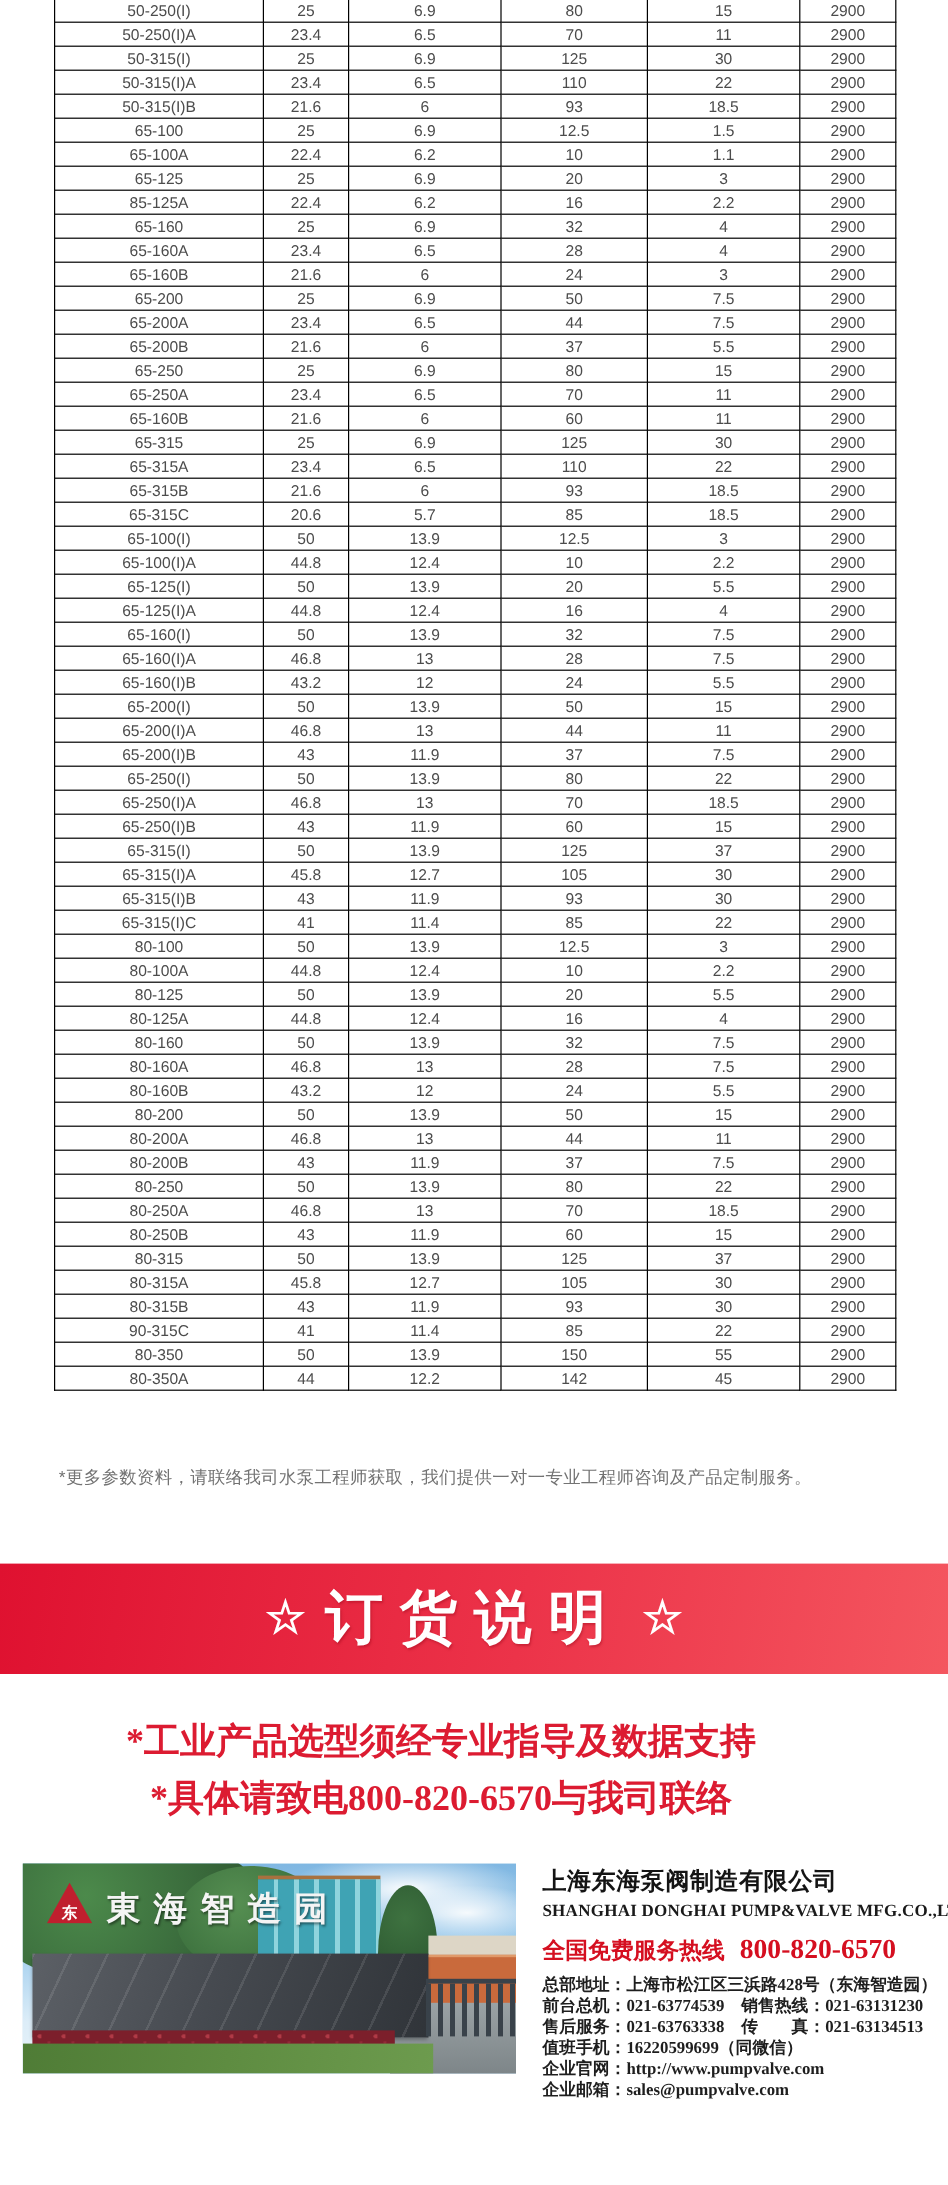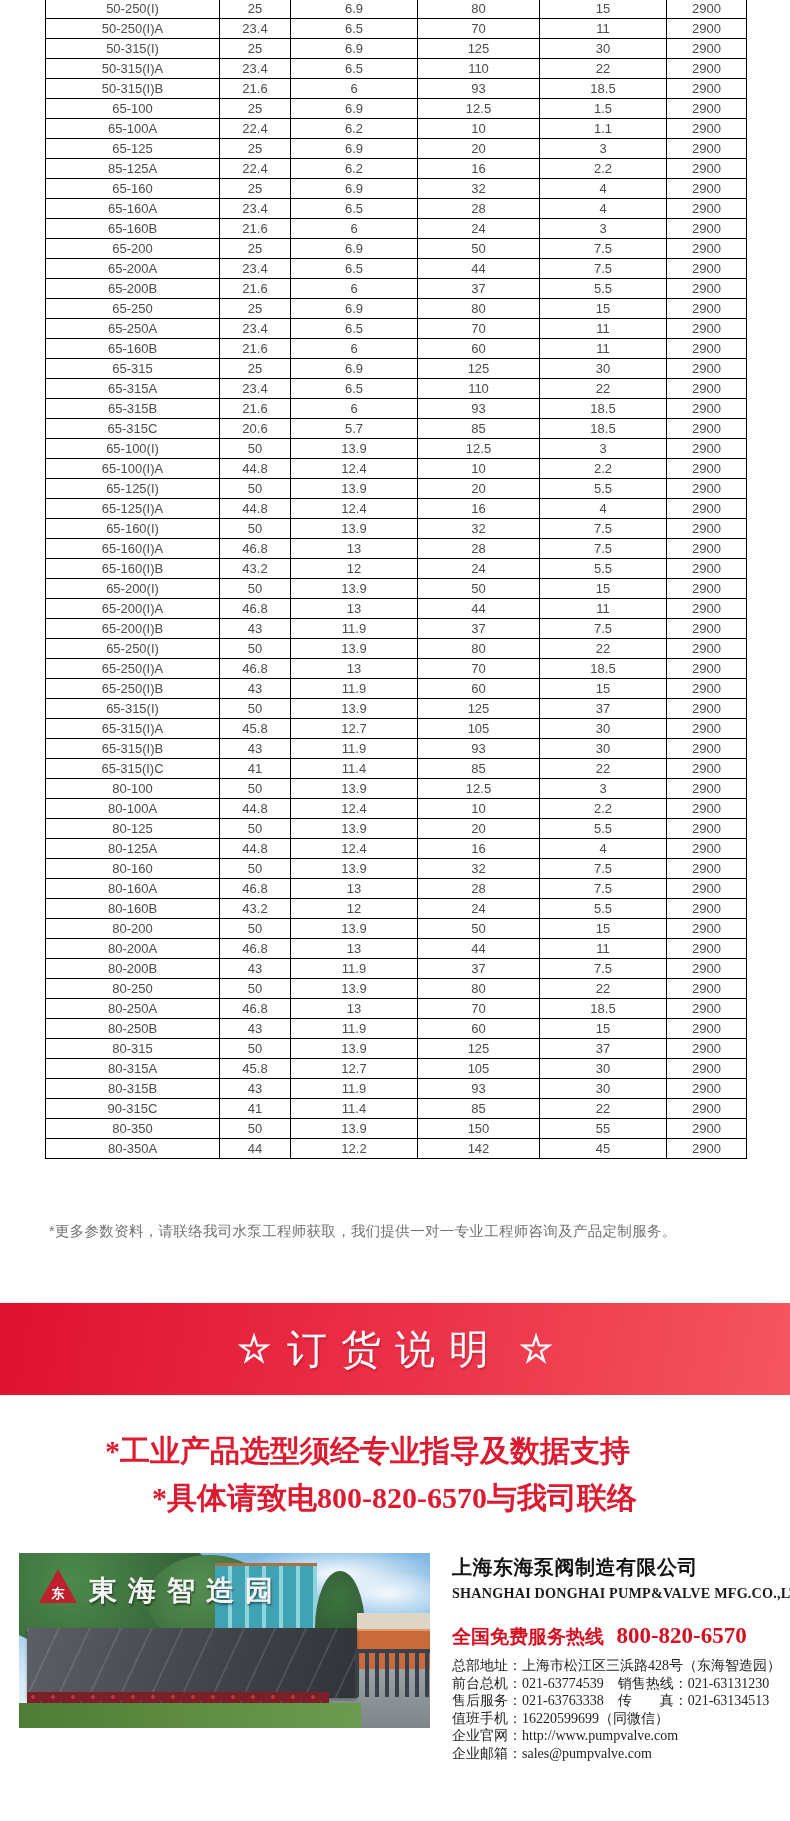--- a/index.html
+++ b/index.html
@@ -12,28 +12,28 @@
                    font-size:13px; line-height:1; color:#4c4c4c; font-family:"Liberation Sans", sans-serif; }
 
   
   .note { position:absolute; left:49px; top:1222px; font-size:14.5px; color:#737373; letter-spacing:0.3px; }
 
   
   .banner { position:absolute; left:0; top:1303px; width:790px; height:92px;
             background:linear-gradient(100deg,#df1130 0%, #ec3349 55%, #f4565f 100%);
             display:flex; align-items:center; justify-content:center; }
   .banner-star { color:#fff; font-size:38px; font-weight:bold; margin:0 16px; line-height:1; }
-  .banner-title { color:#fff; font-size:40px; font-weight:normal; letter-spacing:14px; line-height:1;
+  .banner-title { color:#fff; font-size:48px; font-weight:bold; letter-spacing:14px; line-height:1;
                   text-shadow:1px 2px 2px rgba(140,0,20,0.35); }
 
   
   .notice { position:absolute; left:0; width:735px; text-align:center;
             font-family:"Liberation Serif", serif; font-weight:bold; font-size:30px; color:#dc1b31; }
   .notice-1 { top:1431px; }
-  .notice-2 { top:1478px;padding-left:27px; }
+  .notice-2 { top:1478px; }
 
   
   .footer-photo { position:absolute; left:19px; top:1553px; width:411px; height:175px; overflow:hidden; background:#9fc8e6; }
   .ph { position:absolute; }
   .ph-sky { inset:0; background:linear-gradient(180deg,#7fb7e2 0%,#a9d2ef 45%,#dcedf8 75%,#e8f2f8 100%); }
   .ph-cloud1 { left:220px; top:-8px; width:200px; height:58px; border-radius:50%;
                background:radial-gradient(closest-side, rgba(255,255,255,0.95), rgba(255,255,255,0)); }
   .ph-cloud2 { left:300px; top:18px; width:140px; height:46px; border-radius:50%;
                background:radial-gradient(closest-side, rgba(255,255,255,0.9), rgba(255,255,255,0)); }
   .ph-tree-big { left:-28px; top:-22px; width:230px; height:122px; border-radius:46%;
@@ -63,25 +63,25 @@
                 background-size:20px 14px; }
   .ph-grass { left:0; top:150px; width:342px; height:25px;
               background:linear-gradient(100deg,#4f7c36 0%,#5e8c41 50%,#6d9b4e 100%); }
   .ph-gate { left:336px; top:96px; width:78px; height:44px; border-top:4px solid #39424a;
              background:repeating-linear-gradient(90deg,#39424a 0 4px, rgba(0,0,0,0) 4px 10px); }
 
   .footer-info { position:absolute; left:452px; top:1554px; width:330px; }
   .company-cn { font-size:20px; font-weight:bold; color:#141414; letter-spacing:0.5px; white-space:nowrap; }
   .company-en { margin-top:4px; font-size:14.2px; font-weight:bold; color:#1a1a1a;
                 font-family:"Liberation Serif", serif; letter-spacing:0.2px; white-space:nowrap; }
-  .hotline { margin-top:21px; color:#d50f20; font-weight:bold; white-space:nowrap; }
+  .hotline { margin-top:10px; color:#d50f20; font-weight:bold; white-space:nowrap; }
   .hotline-label { font-size:19px; }
   .hotline-number { font-size:23px; font-family:"Liberation Serif", serif; margin-left:8px; }
   .details { margin-top:7px; }
-  .detail-line { font-size:14px; font-weight:normal; color:#1e1e1e; line-height:17.5px;
+  .detail-line { font-size:14px; font-weight:bold; color:#1e1e1e; line-height:17.5px;
                  font-family:"Liberation Serif", serif; white-space:nowrap; }
 </style>
 </head>
 <body>
 
 <div class="page">
 
   <table class="spec-table">
     <colgroup>
       <col style="width:174px">

